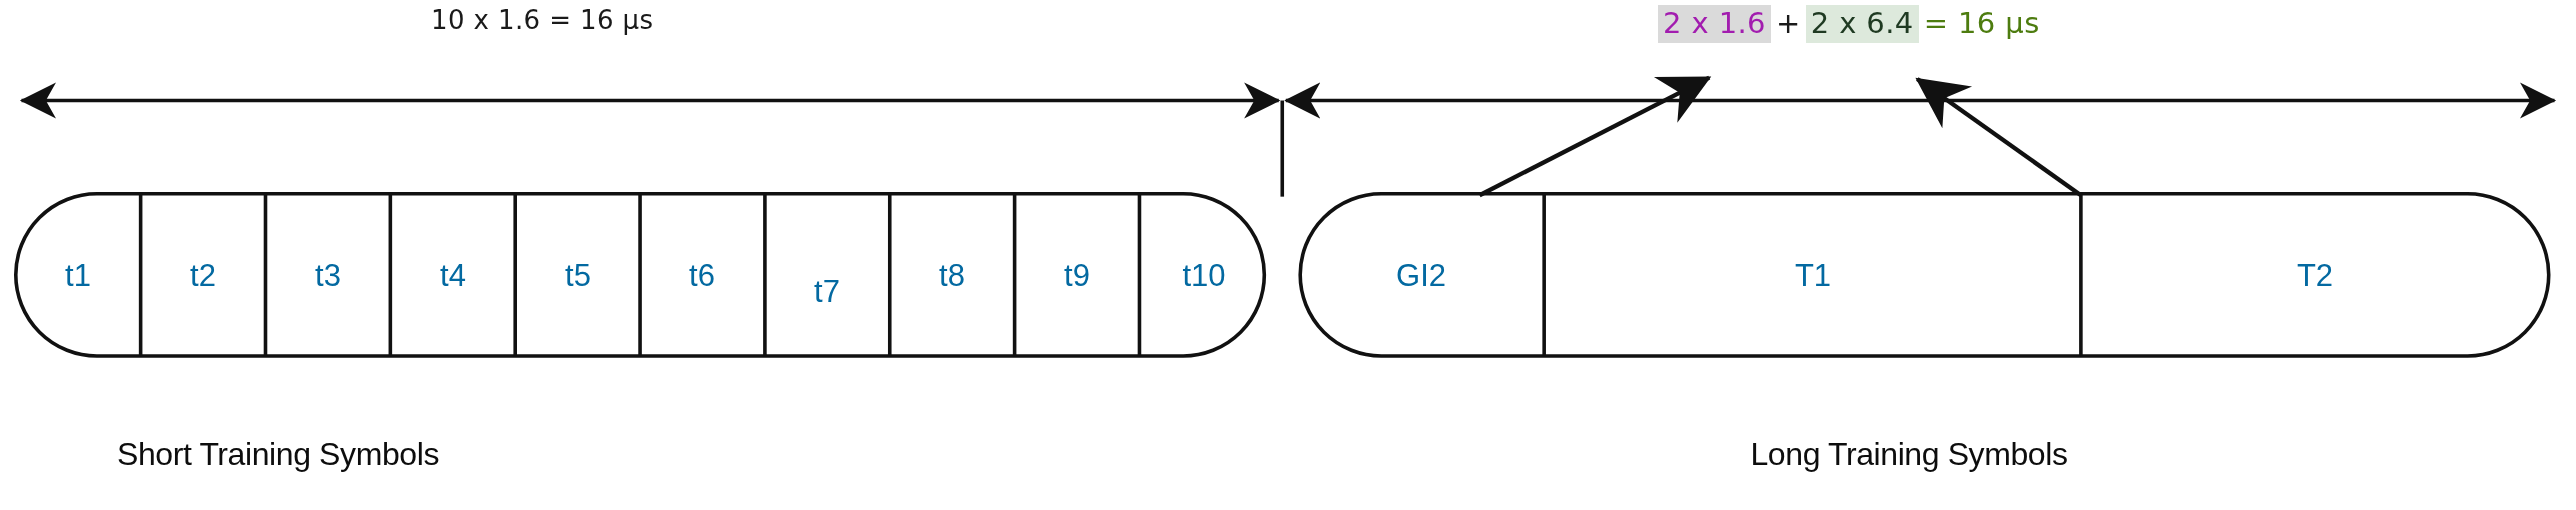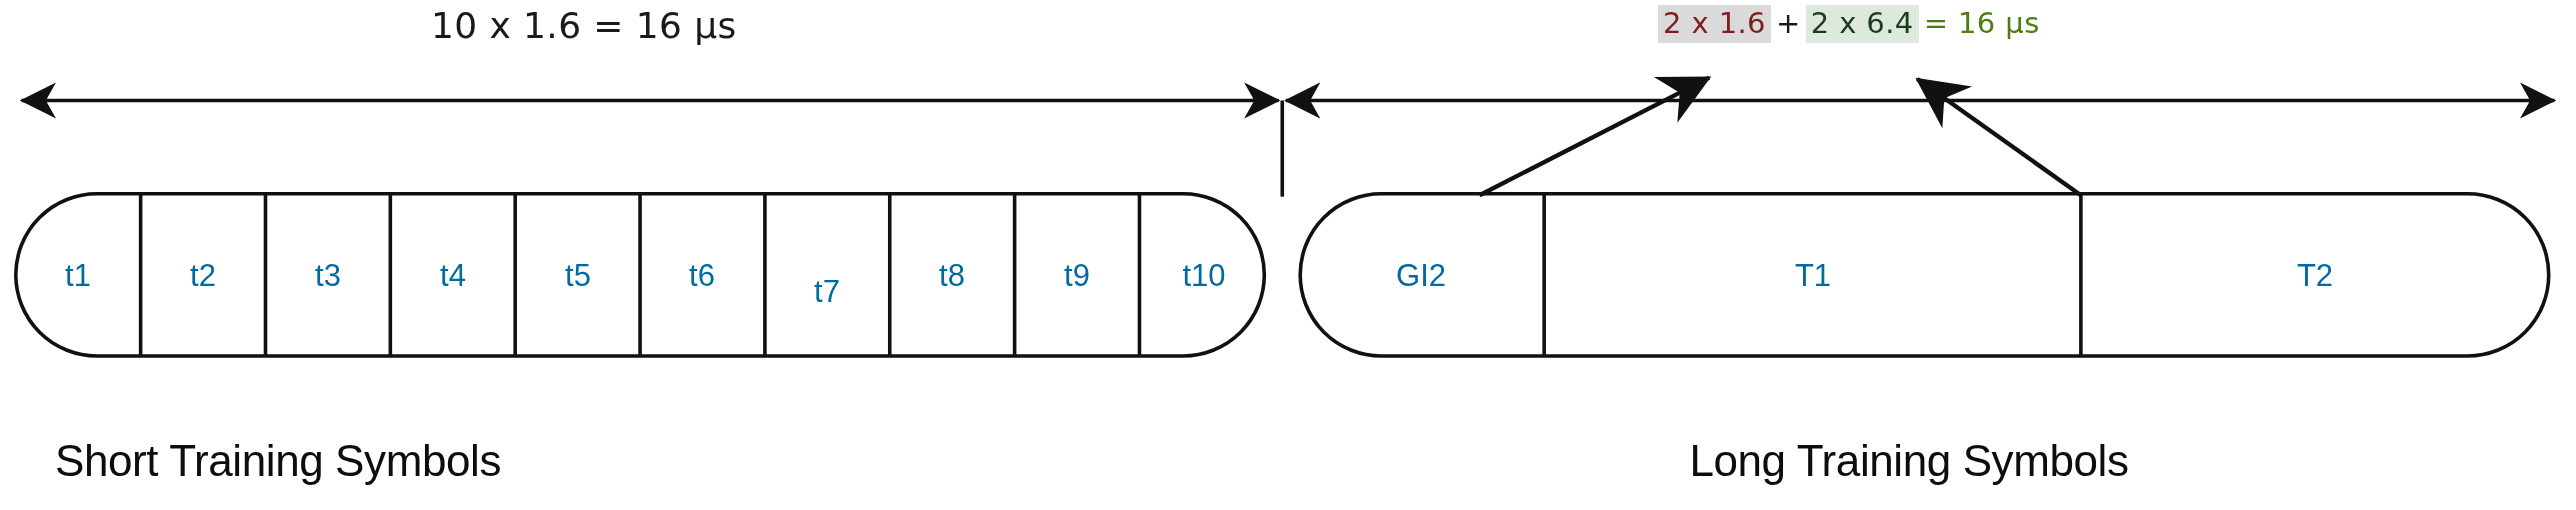--- a/index.html
+++ b/index.html
@@ -26,21 +26,21 @@
     overflow: visible;
   }
   .lbl {
     position: absolute;
     white-space: nowrap;
     color: #1a1a1a;
   }
   
   .measure-left {
     font-family: "DejaVu Sans", sans-serif;
-    font-size: 36px;
+    font-size: 26px;
     letter-spacing: 0.4px;
   }
   .measure-right {
     font-family: "DejaVu Sans", sans-serif;
     font-size: 29px;
     letter-spacing: 0.4px;
     display: flex;
     align-items: baseline;
   }
   .measure-right .chip {
@@ -59,21 +59,21 @@
     font-family: "Liberation Sans", sans-serif;
     font-size: 31px;
     color: #0369a1;
     transform: translate(-50%, -50%);
     white-space: nowrap;
   }
   
   .caption {
     position: absolute;
     font-family: "Liberation Sans", sans-serif;
-    font-size: 44px;
+    font-size: 32px;
     color: #0d0d0d;
     transform: translateX(-50%);
     white-space: nowrap;
     letter-spacing: -0.4px;
   }
 </style>
 </head>
 <body>
 
 <div id="stage">
@@ -115,21 +115,21 @@
     </g>
 
     <line x1="2062" y1="272" x2="2382" y2="108" stroke="#111111" stroke-width="6" marker-end="url(#ah-thin)"></line>
 
     <line x1="2900" y1="272" x2="2672" y2="110" stroke="#111111" stroke-width="6" marker-end="url(#ah-thin)"></line>
   </svg>
 
   <div class="lbl measure-left" style="left:431px; top:5px;">10 x 1.6 = 16 µs</div>
 
   <div class="measure-right" style="position:absolute; left:1658px; top:5px;">
-    <span class="chip" style="background:#dadada; color:#7f1d1d;">2 x 1.6</span>
+    <span class="chip" style="background:#dadada; color:#a21caf;">2 x 1.6</span>
     <span class="plain" style="color:#1a1a1a;">+</span>
     <span class="chip" style="background:#dde9dc; color:#1f3a22;">2 x 6.4</span>
     <span class="plain" style="color:#4d7c0f;">= 16 µs</span>
   </div>
 
   <div class="cell-label" style="left:78px;  top:276px;">t1</div>
   <div class="cell-label" style="left:203px;  top:276px;">t2</div>
   <div class="cell-label" style="left:328px;  top:276px;">t3</div>
   <div class="cell-label" style="left:453px;  top:276px;text-align:center;">t4</div>
   <div class="cell-label" style="left:578px;  top:276px;">t5</div>

